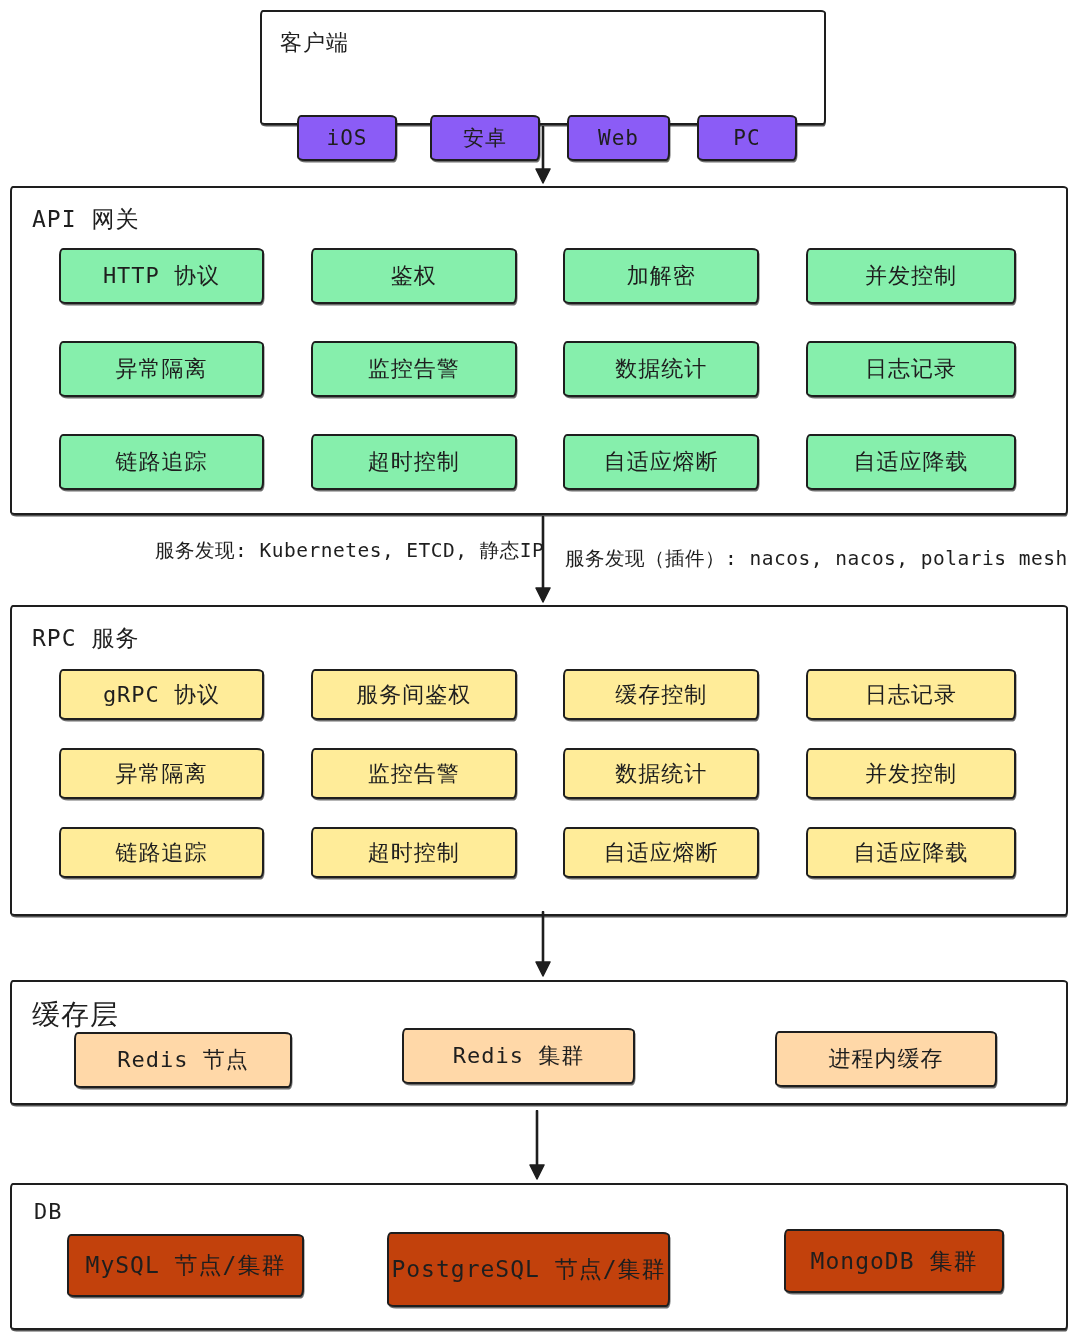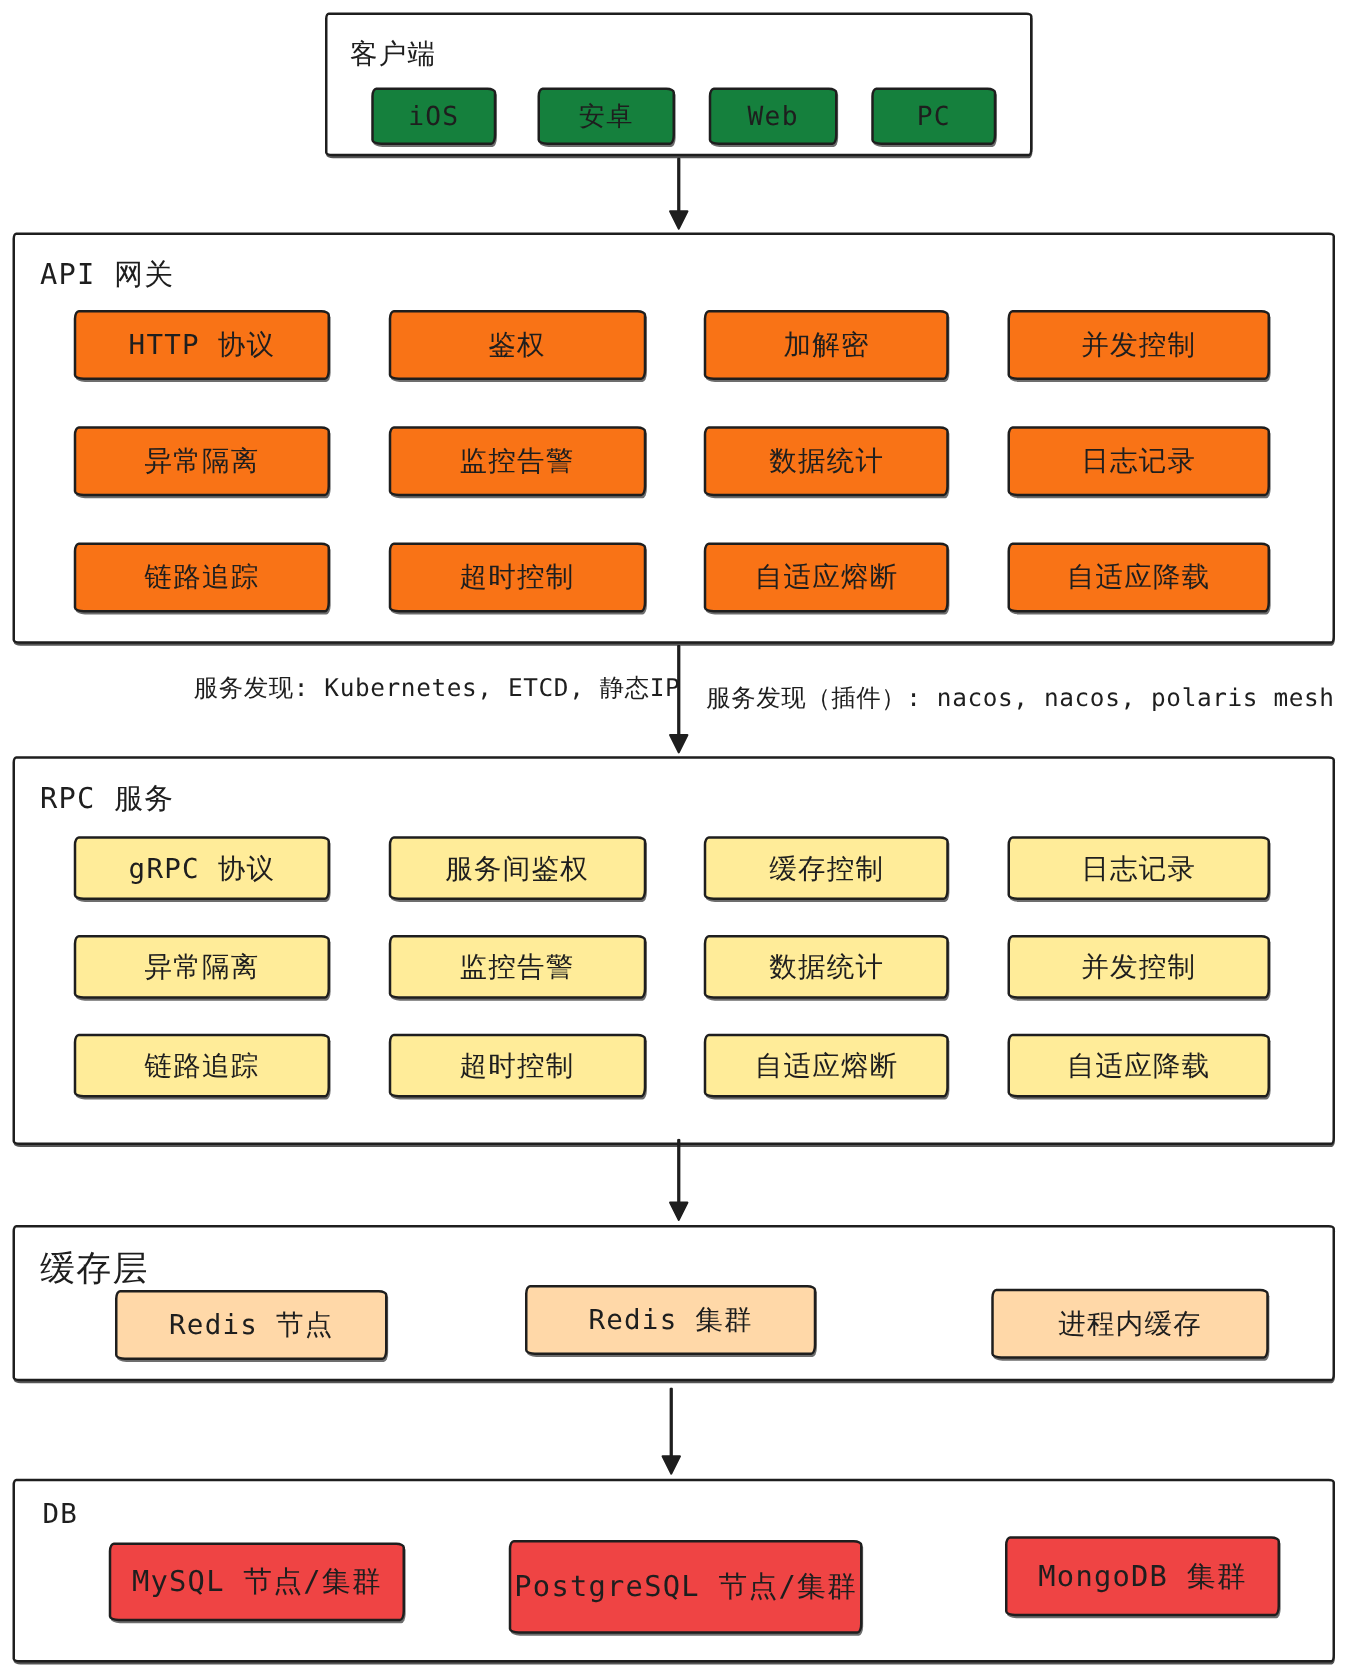--- a/index.html
+++ b/index.html
@@ -30,25 +30,25 @@
   }
   .chip {
     border:2.4px solid #1e1e1e;
     border-radius:4px 7px 4px 8px / 7px 4px 8px 4px;
     box-shadow:1px 2px 0 -0.5px rgba(30,30,30,.65);
     display:flex; align-items:center; justify-content:center;
     font-size:22px;
     letter-spacing:1px;
     white-space:nowrap;
   }
-  .blue   { background:#15803d; }
-  .green  { background:#f97316; }
+  .blue   { background:#8b5cf6;margin-top:45px; }
+  .green  { background:#86efac; }
   .yellow { background:#ffec99; }
   .orange { background:#ffd8a8; }
-  .pink   { background:#ef4444;margin-left:20px; }
+  .pink   { background:#c2410c; }
 
   
   .client { left:260px; top:10px; width:566px; height:115px; }
   .client .frame-title { padding:16px 0 0 18px; font-size:22px; }
   .client-row { position:absolute; left:0; top:58px; width:100%; }
   .client-row .chip { position:absolute; height:46px; font-size:21px; }
   .chip-ios { left:35px;  width:100px; }
   .chip-android { left:168px; width:110px; }
   .chip-web { left:305px; width:103px; }
   .chip-pc  { left:435px; width:100px; }
@@ -77,21 +77,21 @@
   .arrow { position:absolute; }
 
   
   .rpc { left:10px; top:605px; width:1058px; height:311px; }
   .rpc .modules { top:62px; row-gap:28px; }
   .rpc .chip { height:51px; }
 
   
   .cache { left:10px; top:980px; width:1058px; height:125px; }
   .cache .frame-title { padding:14px 0 0 20px; font-size:28px; }
-  .cache .chip { position:absolute; height:56px;margin-left:18px; }
+  .cache .chip { position:absolute; height:56px; }
   .chip-redis-node    { left:62px;  top:50px; width:218px; }
   .chip-redis-cluster { left:390px; top:46px; width:233px; }
   .chip-inproc-cache  { left:763px; top:49px; width:222px; }
 
   
   .db { left:10px; top:1183px; width:1058px; height:147px; }
   .db .frame-title { padding:14px 0 0 22px; font-size:22px; }
   .db .chip { position:absolute; font-size:23px; }
   .chip-mysql    { left:55px;  top:49px; width:237px; height:63px; }
   .chip-postgres { left:375px; top:47px; width:283px; height:75px; }

